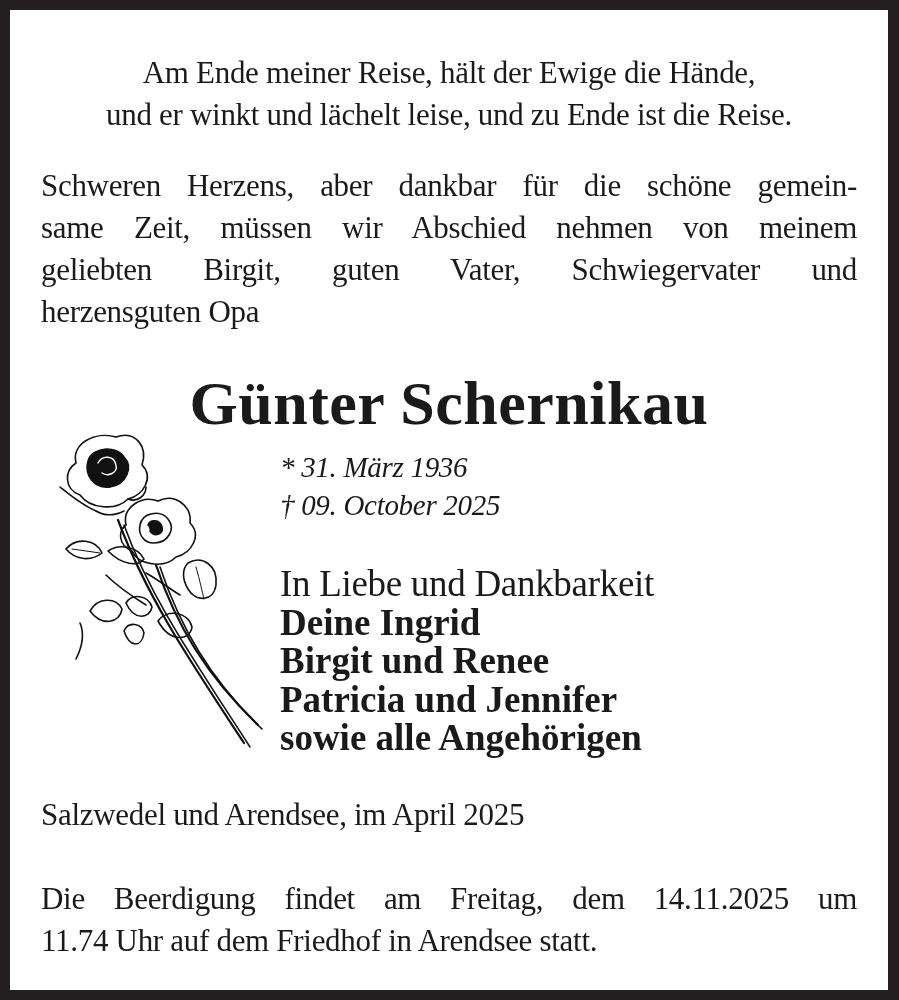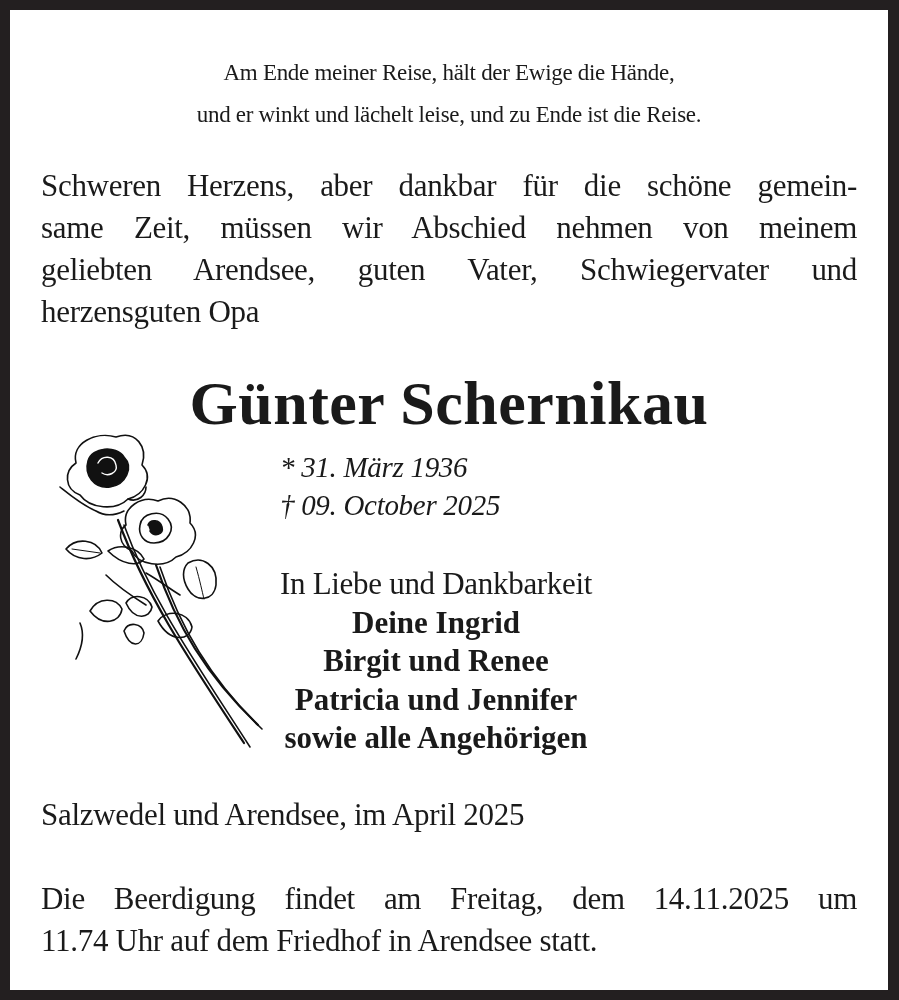--- a/index.html
+++ b/index.html
@@ -4,21 +4,21 @@
 <style>
   html, body { margin: 0; padding: 0; background: #231f20; }
   body { width: 899px; height: 1000px; position: relative; overflow: hidden; }
   .frame {
     position: absolute; left: 10px; top: 10px; width: 878px; height: 980px;
     background: #ffffff; box-sizing: border-box;
     font-family: "Liberation Serif", "DejaVu Serif", serif; color: #1a1a1a;
   }
   .poem {
     position: absolute; left: 0; right: 0; top: 42px; text-align: center;
-    font-size: 23px; line-height: 42px; letter-spacing: -0.3px;
+    font-size: 31px; line-height: 42px; letter-spacing: -0.3px;
   }
   .intro {
     position: absolute; left: 31px; width: 816px; top: 155px;
     font-size: 31px; line-height: 42px; text-align: justify; text-align-last: left;
     letter-spacing: -0.3px;
   }
   .intro .l { display: block; text-align: justify; text-align-last: justify; }
   .intro .l.last { text-align-last: left; }
   .name {
     position: absolute; left: 0; right: 0; top: 353px; text-align: center;
@@ -26,23 +26,22 @@
   }
   .rose {
     position: absolute; left: 36px; top: 415px; width: 220px; height: 330px;
   }
   .dates {
     position: absolute; left: 270px; top: 438px; font-size: 29px; line-height: 38px;
     letter-spacing: -0.3px;
     font-style: italic;
   }
   .family {
-    position: absolute; left: 270px; top: 555px; font-size: 31px; line-height: 38.5px;
+    position: absolute; left: 270px; top: 555px; font-size: 37px; line-height: 38.5px;
     letter-spacing: -0.3px;
-    text-align: center;
   }
   .family .b { font-weight: bold; letter-spacing: 0; }
   .place {
     position: absolute; left: 31px; top: 784px; font-size: 31px; line-height: 42px;
     letter-spacing: -0.3px;
   }
   .funeral {
     position: absolute; left: 31px; width: 816px; top: 868px; font-size: 31px; line-height: 42px;
     letter-spacing: -0.3px;
   }
@@ -55,21 +54,21 @@
 <div class="frame">
 
   <div class="poem">
     <div>Am Ende meiner Reise, hält der Ewige die Hände,</div>
     <div>und er winkt und lächelt leise, und zu Ende ist die Reise.</div>
   </div>
 
   <div class="intro">
     <span class="l">Schweren Herzens, aber dankbar für die schöne gemein-</span>
     <span class="l">same Zeit, müssen wir Abschied nehmen von meinem</span>
-    <span class="l">geliebten Arendsee, guten Vater, Schwiegervater und</span>
+    <span class="l">geliebten Birgit, guten Vater, Schwiegervater und</span>
     <span class="l last">herzensguten Opa</span>
   </div>
 
   <div class="name">Günter Schernikau</div>
 
   <div class="rose">
     <svg width="220" height="330" viewBox="0 0 220 330" fill="none" stroke="#111" stroke-width="1.6" stroke-linecap="round" stroke-linejoin="round">
 
       <path d="M72 95 C100 170 140 230 198 318" stroke-width="2.2"></path>
       <path d="M110 140 C130 200 160 250 212 300" stroke-width="2.2"></path>

